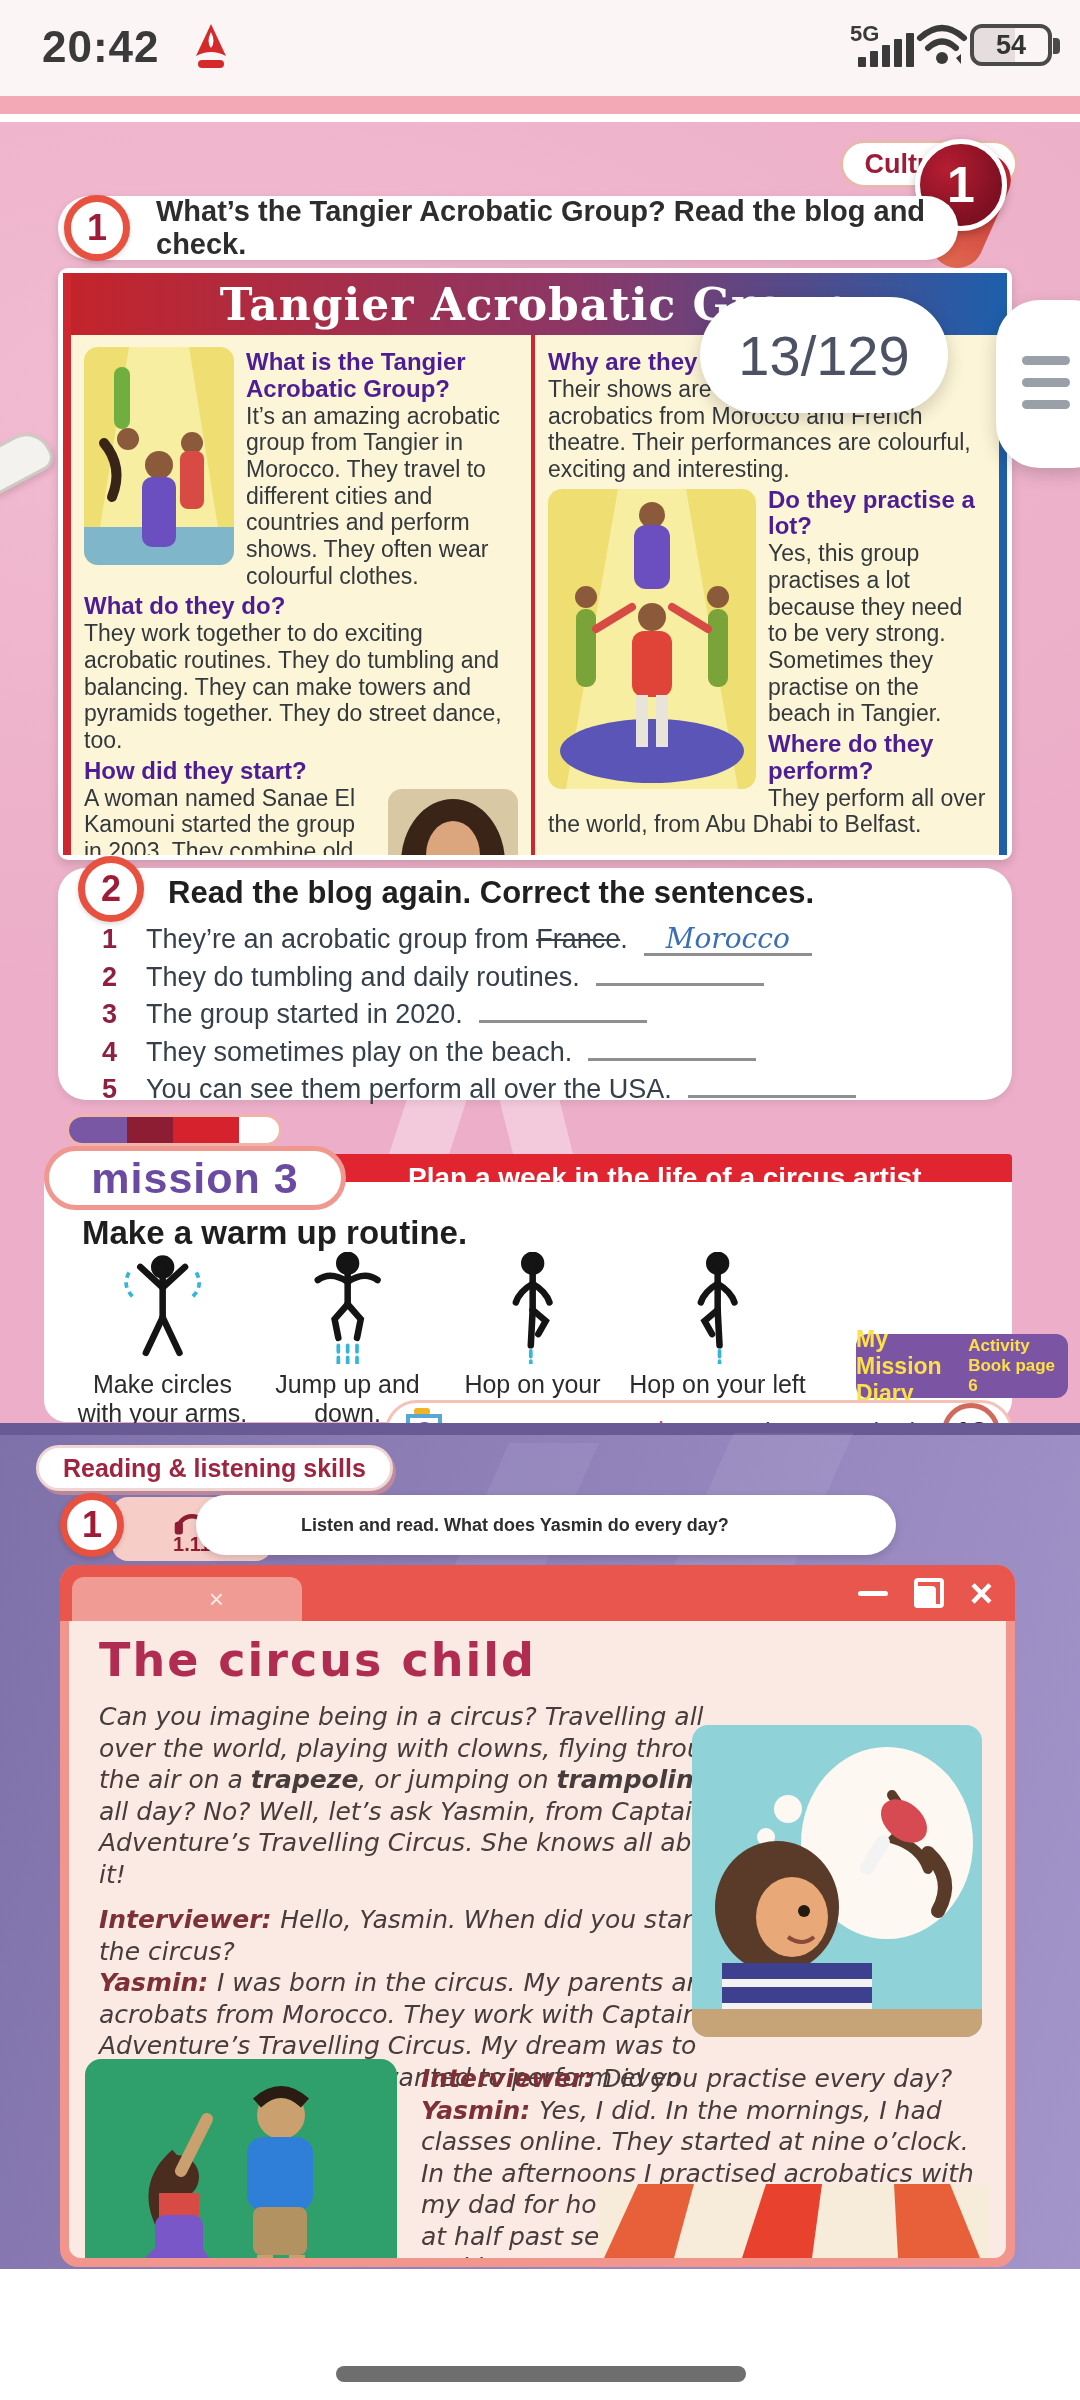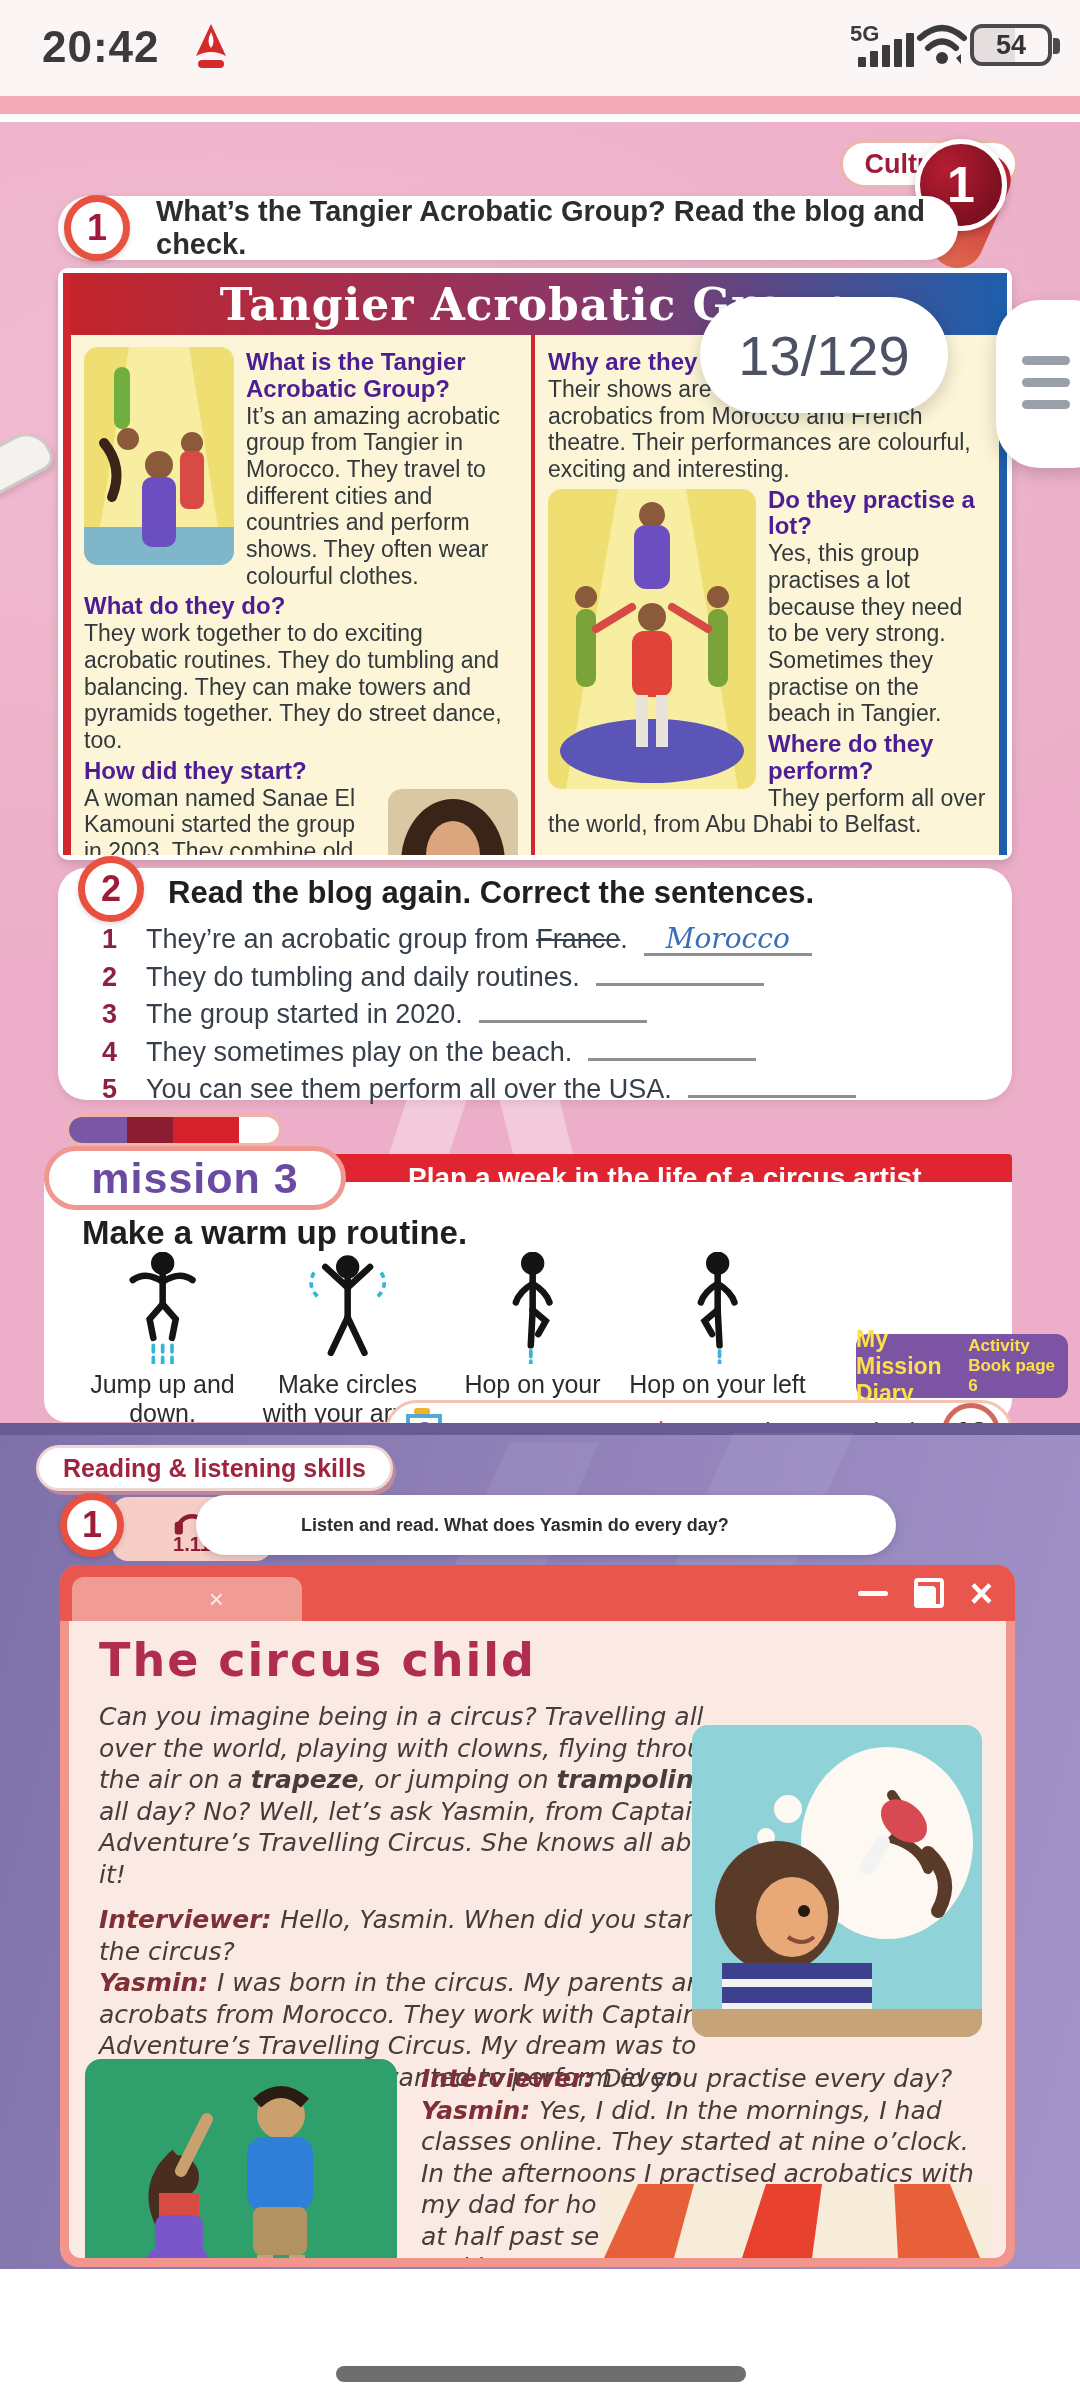--- a/index.html
+++ b/index.html
@@ -324,51 +324,51 @@
     <div class="mission-card"></div>
     <div class="mission-pill">
       <span>mission 3</span>
     </div>
     <div class="task">Make a warm up routine.</div>
 
     <div class="steps">
       <div class="step">
         <svg viewBox="0 0 100 120">
           <g stroke="#141414" stroke-width="7" stroke-linecap="round" fill="none">
+            <circle cx="50" cy="16" r="9" fill="#141414"></circle>
+            <line x1="50" y1="26" x2="50" y2="70"></line>
+              <line x1="50" y1="38" x2="26" y2="16"></line>
+              <line x1="50" y1="38" x2="74" y2="16"></line>
+            <line x1="50" y1="70" x2="32" y2="108"></line>
+              <line x1="50" y1="70" x2="68" y2="108"></line>
+          </g>
+          <g stroke="#35b6d9" stroke-width="4" fill="none" stroke-dasharray="6 5">
+            <path d="M14 22 q-8 14 4 26"></path>
+              <path d="M86 22 q8 14 -4 26"></path>
+          </g>
+        </svg>
+        <div class="cap">Make circles with your arms.</div>
+      </div>
+      <div class="step">
+        <svg viewBox="0 0 100 120">
+          <g stroke="#141414" stroke-width="7" stroke-linecap="round" fill="none">
             <circle cx="50" cy="12" r="9" fill="#141414"></circle>
             <line x1="50" y1="22" x2="50" y2="56"></line>
             <path d="M50 32 Q32 20 18 30"></path>
               <path d="M50 32 Q68 20 82 30"></path>
             <path d="M50 56 L36 72 L40 92"></path>
               <path d="M50 56 L64 72 L60 92"></path>
           </g>
           <g stroke="#35b6d9" stroke-width="4" stroke-linecap="round" stroke-dasharray="7 6">
             <line x1="40" y1="100" x2="40" y2="120"></line>
               <line x1="50" y1="100" x2="50" y2="120"></line>
               <line x1="60" y1="100" x2="60" y2="120"></line>
           </g>
         </svg>
         <div class="cap">Jump up and down.</div>
-      </div>
-      <div class="step">
-        <svg viewBox="0 0 100 120">
-          <g stroke="#141414" stroke-width="7" stroke-linecap="round" fill="none">
-            <circle cx="50" cy="16" r="9" fill="#141414"></circle>
-            <line x1="50" y1="26" x2="50" y2="70"></line>
-              <line x1="50" y1="38" x2="26" y2="16"></line>
-              <line x1="50" y1="38" x2="74" y2="16"></line>
-            <line x1="50" y1="70" x2="32" y2="108"></line>
-              <line x1="50" y1="70" x2="68" y2="108"></line>
-          </g>
-          <g stroke="#35b6d9" stroke-width="4" fill="none" stroke-dasharray="6 5">
-            <path d="M14 22 q-8 14 4 26"></path>
-              <path d="M86 22 q8 14 -4 26"></path>
-          </g>
-        </svg>
-        <div class="cap">Make circles with your arms.</div>
       </div>
       <div class="step">
         <svg viewBox="0 0 100 120">
           <g stroke="#141414" stroke-width="7" stroke-linecap="round" fill="none">
             <circle cx="50" cy="12" r="9" fill="#141414"></circle>
             <line x1="50" y1="22" x2="50" y2="62"></line>
             <path d="M50 34 Q36 42 32 54"></path>
               <path d="M50 34 Q64 42 68 54"></path>
             <line x1="50" y1="62" x2="48" y2="100"></line>
             <path d="M50 62 L64 74 L56 88"></path>

